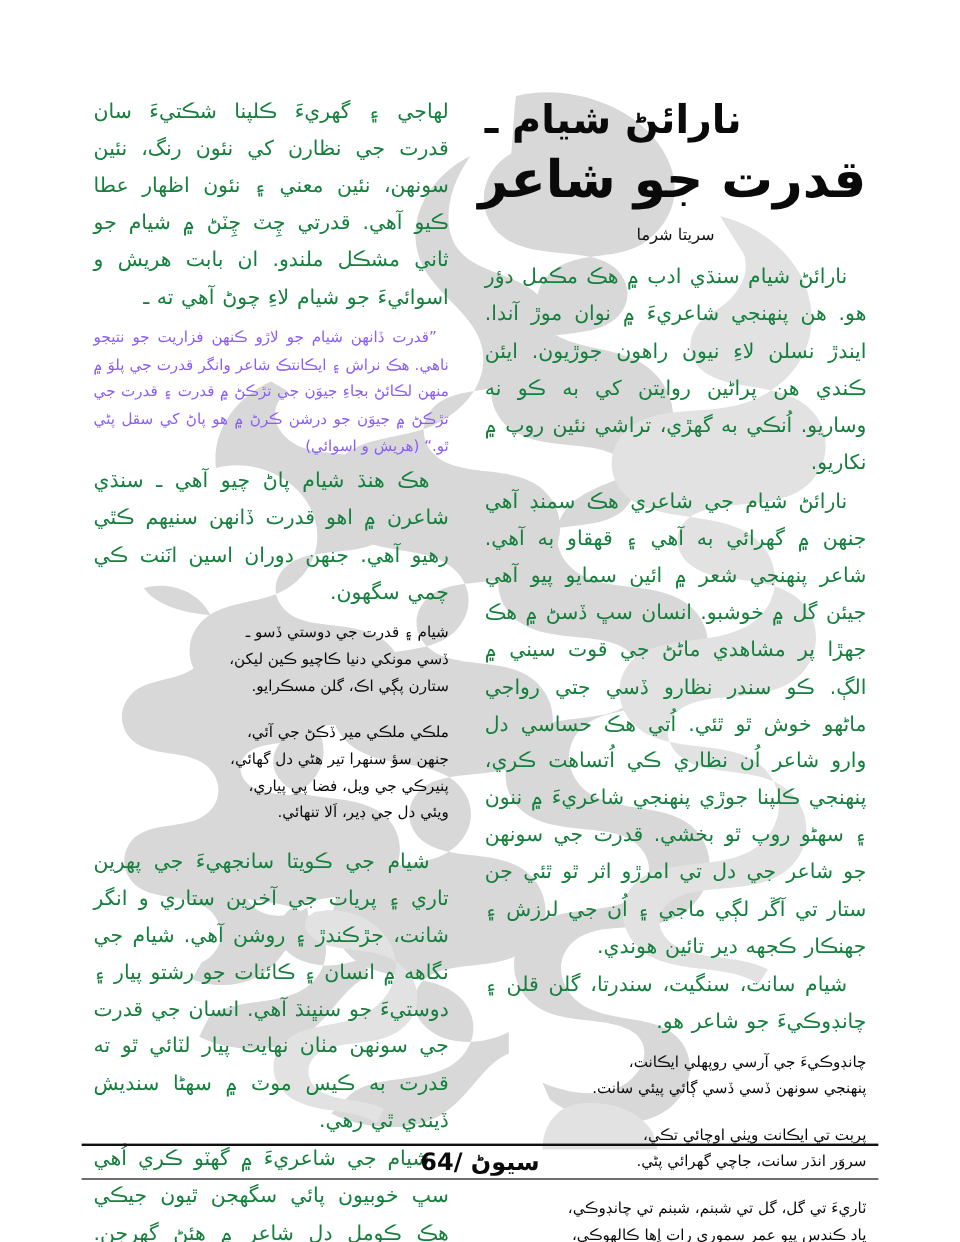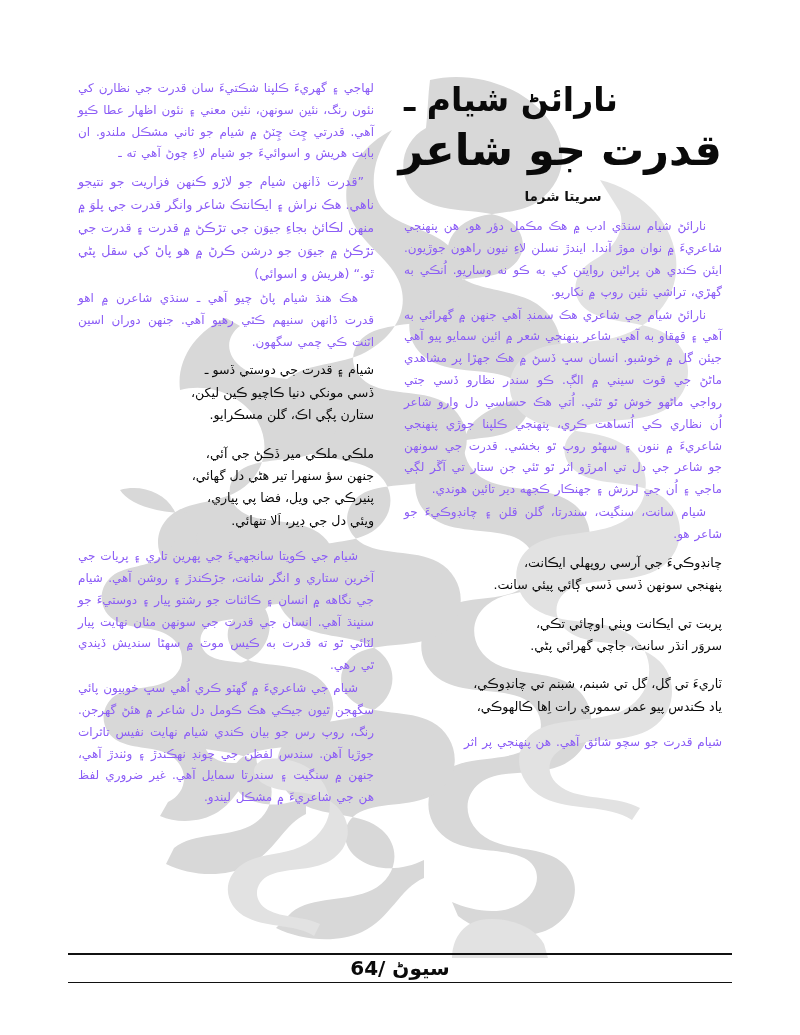--- a/index.html
+++ b/index.html
@@ -69,32 +69,32 @@
     line-height: 1.32;
     color: #0a0a0a;
     letter-spacing: 0px;
     white-space: nowrap;
   }
   .headline .line2 { font-size: 43px; }
 
   .byline {
     text-align: center;
     font-size: 13.5px;
-    font-weight: bold;
+    font-weight: normal;
     color: #111;
     margin: 10px 0 12px 0;
     letter-spacing: 0.3px;
   }
 
   
   p.body {
     margin: 0 0 1px 0;
-    font-size: 12px;
+    font-size: 17px;
     line-height: 1.82;
-    color: #8b5cf6;
+    color: #15803d;
     text-align: justify;
     text-justify: inter-word;
     text-indent: 16px;
     word-spacing: 1px;
   }
   p.body.noindent { text-indent: 0; }
 
   
   p.quote {
     margin: 6px 0 2px 0;

